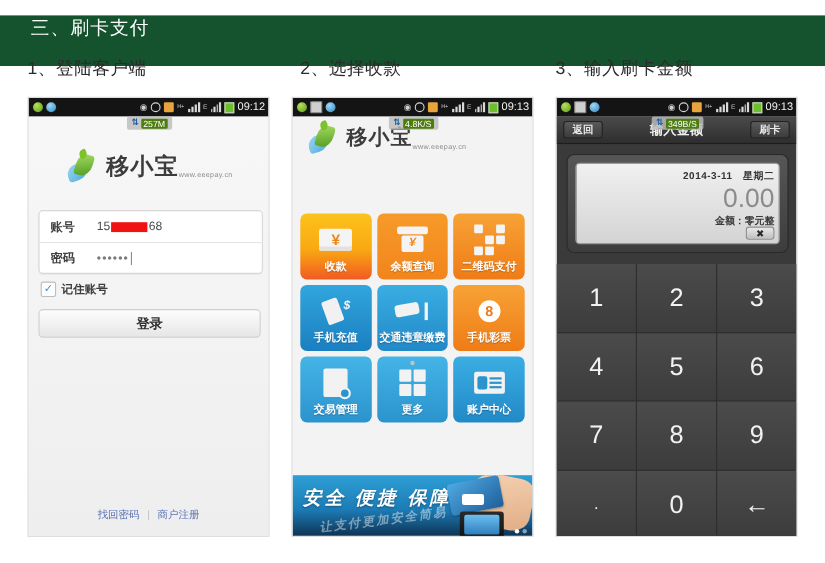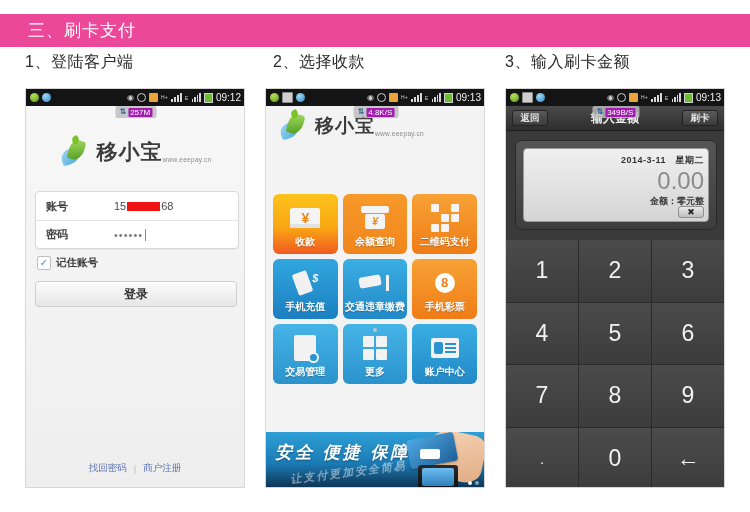--- a/index.html
+++ b/index.html
@@ -6,23 +6,23 @@
   body{
     width:750px;height:512px;overflow:hidden;
     background:#ffffff;
     font-family:"Liberation Sans","DejaVu Sans",sans-serif;
     -webkit-font-smoothing:antialiased;
   }
   .page{position:relative;width:750px;height:512px;}
 
   
   .section-bar{
-    position:absolute;left:0;top:14px;width:750px;height:33px;
-    background:#ec4899;
-    display:flex;align-items:center;
+    position:absolute;left:0;top:14px;width:750px;height:46px;
+    background:#14532d;
+    display:flex;align-items:flex-start;
   }
   .section-bar .title{
     color:#ffffff;font-size:17px;letter-spacing:1px;
     margin-left:28px;font-weight:400;
   }
 
   
   .steps{position:absolute;left:0;top:52px;width:750px;height:30px;}
   .step-cap{
     position:absolute;top:0;color:#2b2b2b;font-size:16px;letter-spacing:.5px;
@@ -73,21 +73,21 @@
 
   
   .speed-badge{
     position:absolute;top:17px;left:50%;transform:translateX(-48%);
     height:12px;background:rgba(188,188,188,.82);
     display:flex;align-items:center;gap:2px;padding:0 4px;
     border-radius:2px;z-index:40;
   }
   .speed-badge .arrows{color:#1b5e9e;font-size:8px;line-height:8px;font-weight:bold;}
   .speed-badge .val{color:#ffffff;font-size:8px;line-height:9px;
-      background:#a21caf;padding:0 2px;border-radius:1px;}
+      background:#4d7c0f;padding:0 2px;border-radius:1px;}
 
   
   .s1-body{
     position:relative;width:100%;height:383px;
     background:linear-gradient(180deg,#f7f7f7 0%,#f2f2f2 60%,#eeeeee 100%);
   }
   .brand{
     position:absolute;top:30px;left:0;width:100%;
     display:flex;align-items:center;justify-content:center;gap:6px;
   }
@@ -113,21 +113,20 @@
   .brand-url{font-size:6.5px;color:#8b8b8b;letter-spacing:.3px;margin-top:1px;align-self:flex-end;}
 
   .form-card{
     position:absolute;left:9px;top:85px;width:202px;
     background:#ffffff;border:1px solid #d8d8d8;border-radius:4px;
     box-shadow:0 1px 1px rgba(0,0,0,.05);overflow:hidden;
   }
   .form-row{
     height:28px;display:flex;align-items:center;padding:0 10px;
     box-sizing:border-box;
-    gap:26px;
   }
   .form-row + .form-row{border-top:1px solid #e4e4e4;}
   .form-label{font-size:11px;font-weight:bold;color:#3f3f3f;width:42px;}
   .form-val{font-size:11px;color:#4a4a4a;display:flex;align-items:center;}
   .redact{display:inline-block;width:33px;height:9px;background:#ef1313;margin:0 1px;}
   .pw-dots{letter-spacing:1px;color:#7a7a7a;font-size:11px;}
   .caret{display:inline-block;width:1px;height:12px;background:#8d8d8d;margin-left:2px;}
 
   .remember{
     position:absolute;left:11px;top:150px;display:flex;align-items:center;gap:5px;

